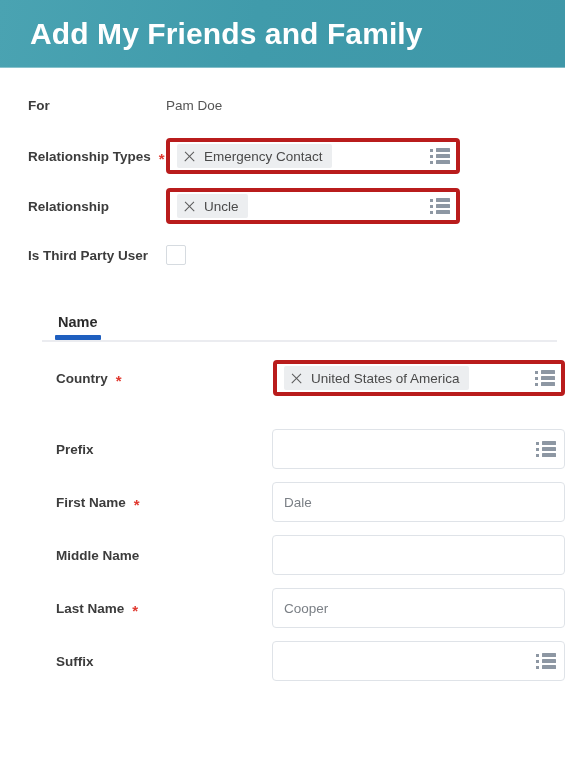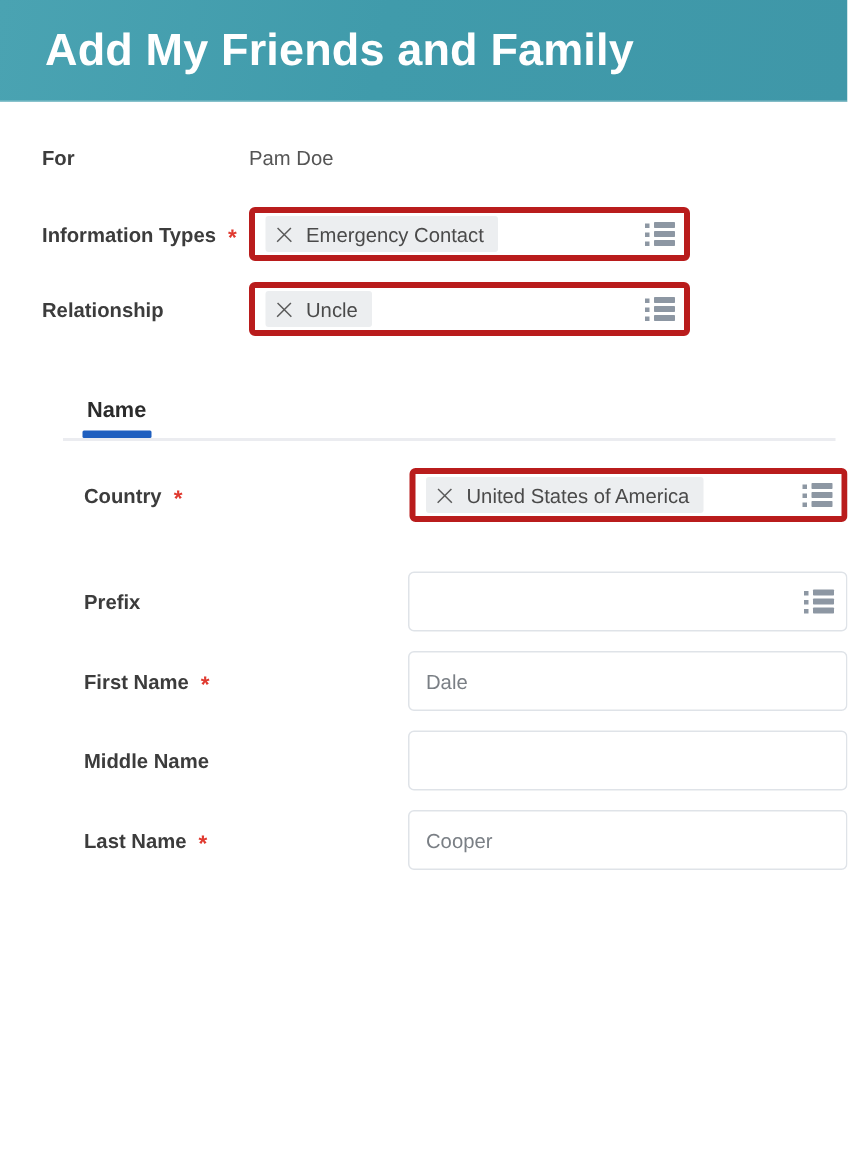--- a/index.html
+++ b/index.html
@@ -251,21 +251,21 @@
 
   <div class="row top-row">
     <div class="label-cell">
       <span class="label">For</span>
     </div>
     <span class="static-value">Pam Doe</span>
   </div>
 
   <div class="row">
     <div class="label-cell">
-      <span class="label">Information Types</span>
+      <span class="label">Relationship Types</span>
       <span class="req">*</span>
     </div>
     <div class="field wide">
       <span class="chip">
         <span class="chip-x"></span>
         <span>Emergency Contact</span>
       </span>
       <span class="prompt-icon">
         <span class="ln">
             <i></i>
@@ -302,20 +302,26 @@
             <b></b>
           </span>
         <span class="ln">
             <i></i>
             <b></b>
           </span>
       </span>
     </div>
   </div>
 
+  <div class="row">
+    <div class="label-cell">
+      <span class="label">Is Third Party User</span>
+    </div>
+    <span class="checkbox"></span>
+  </div>
 
 </div>
 
 <div class="tabs-wrap">
   <div class="tabs">
     <div class="tab active">
       <span>Name</span>
     </div>
   </div>
   <div class="tab-divider"></div>
@@ -399,14 +405,37 @@
   <div class="name-row">
     <div class="name-label-cell">
       <span class="label">Last Name</span>
       <span class="req">*</span>
     </div>
     <div class="text-field">
       <span class="val">Cooper</span>
     </div>
   </div>
 
+  <div class="name-row">
+    <div class="name-label-cell">
+      <span class="label">Suffix</span>
+      <span class="req"></span>
+    </div>
+    <div class="text-field">
+      <span class="val"></span>
+      <span class="prompt-icon" style="margin-left: auto;">
+        <span class="ln">
+            <i></i>
+            <b></b>
+          </span>
+        <span class="ln">
+            <i></i>
+            <b></b>
+          </span>
+        <span class="ln">
+            <i></i>
+            <b></b>
+          </span>
+      </span>
+    </div>
+  </div>
 
 </div>
 
 </body></html>

